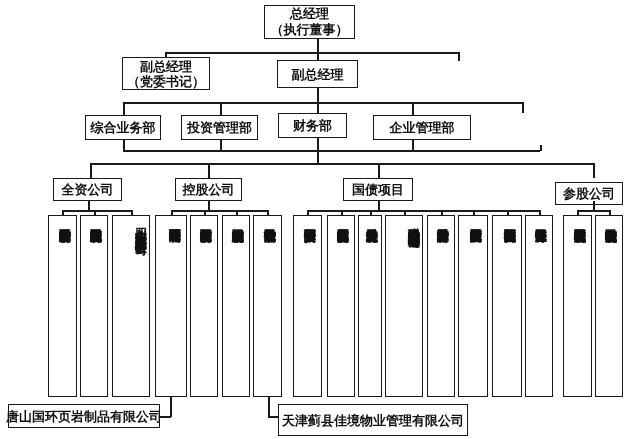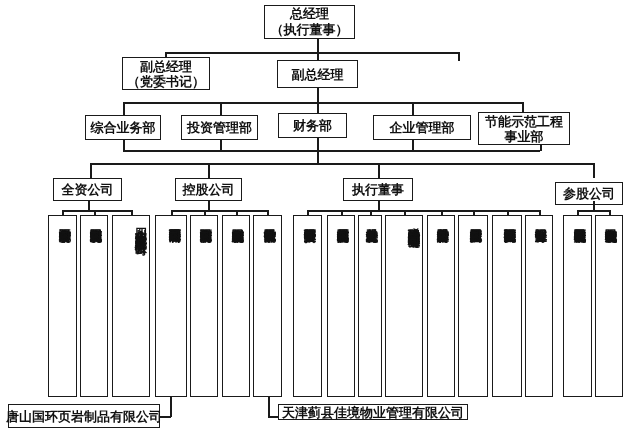--- a/index.html
+++ b/index.html
@@ -48,33 +48,29 @@
   </div>
   <div class="box" style="left:181px;top:115px;width:77px;height:25px">
     <span>投资管理部</span>
   </div>
   <div class="box" style="left:278px;top:113px;width:69px;height:25px">
     <span>财务部</span>
   </div>
   <div class="box" style="left:373px;top:115px;width:98px;height:25px">
     <span>企业管理部</span>
   </div>
-  <div class="box" style="left:478px;top:112px;width:92px;height:33px;line-height:15px">
-    <span>节能示范工程</span>
-    <span>事业部</span>
-  </div>
 
   <div class="box" style="left:53px;top:178px;width:69px;height:23px">
     <span>全资公司</span>
   </div>
   <div class="box" style="left:175px;top:178px;width:67px;height:23px">
     <span>控股公司</span>
   </div>
   <div class="box" style="left:343px;top:178px;width:70px;height:23px">
-    <span>执行董事</span>
+    <span>国债项目</span>
   </div>
   <div class="box" style="left:555px;top:182px;width:68px;height:23px">
     <span>参股公司</span>
   </div>
 
   <div class="vbox" style="left:48px;width:29px">宁夏中节能新材料有限公司</div>
   <div class="vbox" style="left:80px;width:28px">河北国能新型材料有限公司</div>
   <div class="vbox vbox2" style="left:112px;width:38px;letter-spacing:1.2px">四川中节能新型建筑材料有限公司</div>
 
   <div class="vbox" style="left:155px;width:32px">天津国环页岩制品有限公司</div>
@@ -90,21 +86,21 @@
   <div class="vbox" style="left:458px;width:30px">四川鑫炬矿业资源开发有限公司</div>
   <div class="vbox" style="left:492px;width:30px">西藏扎布耶锂业高科技有限公司</div>
   <div class="vbox" style="left:525px;width:28px">青海锂业有限公司</div>
 
   <div class="vbox" style="left:563px;width:29px">中节能阿贝斯特机械有限公司</div>
   <div class="vbox" style="left:595px;width:28px">中节能龙腾机械制造有限公司</div>
 
   <div class="box" style="left:8px;top:404px;width:152px;height:24px">
     <span>唐山国环页岩制品有限公司</span>
   </div>
-  <div class="box" style="left:278px;top:404px;width:190px;height:16px">
+  <div class="box" style="left:278px;top:404px;width:190px;height:32px">
     <span>天津蓟县佳境物业管理有限公司</span>
   </div>
 
   <i class="v" style="left:317px;top:39px;height:21px"></i>
   <i class="h" style="left:165px;top:52px;width:293px"></i>
   <i class="v" style="left:165px;top:52px;height:6px"></i>
   <i class="v" style="left:458px;top:52px;height:9px"></i>
   <i class="v" style="left:317px;top:88px;height:26px"></i>
   <i class="h" style="left:123px;top:102px;width:399px"></i>
   <i class="v" style="left:123px;top:102px;height:13px"></i>

